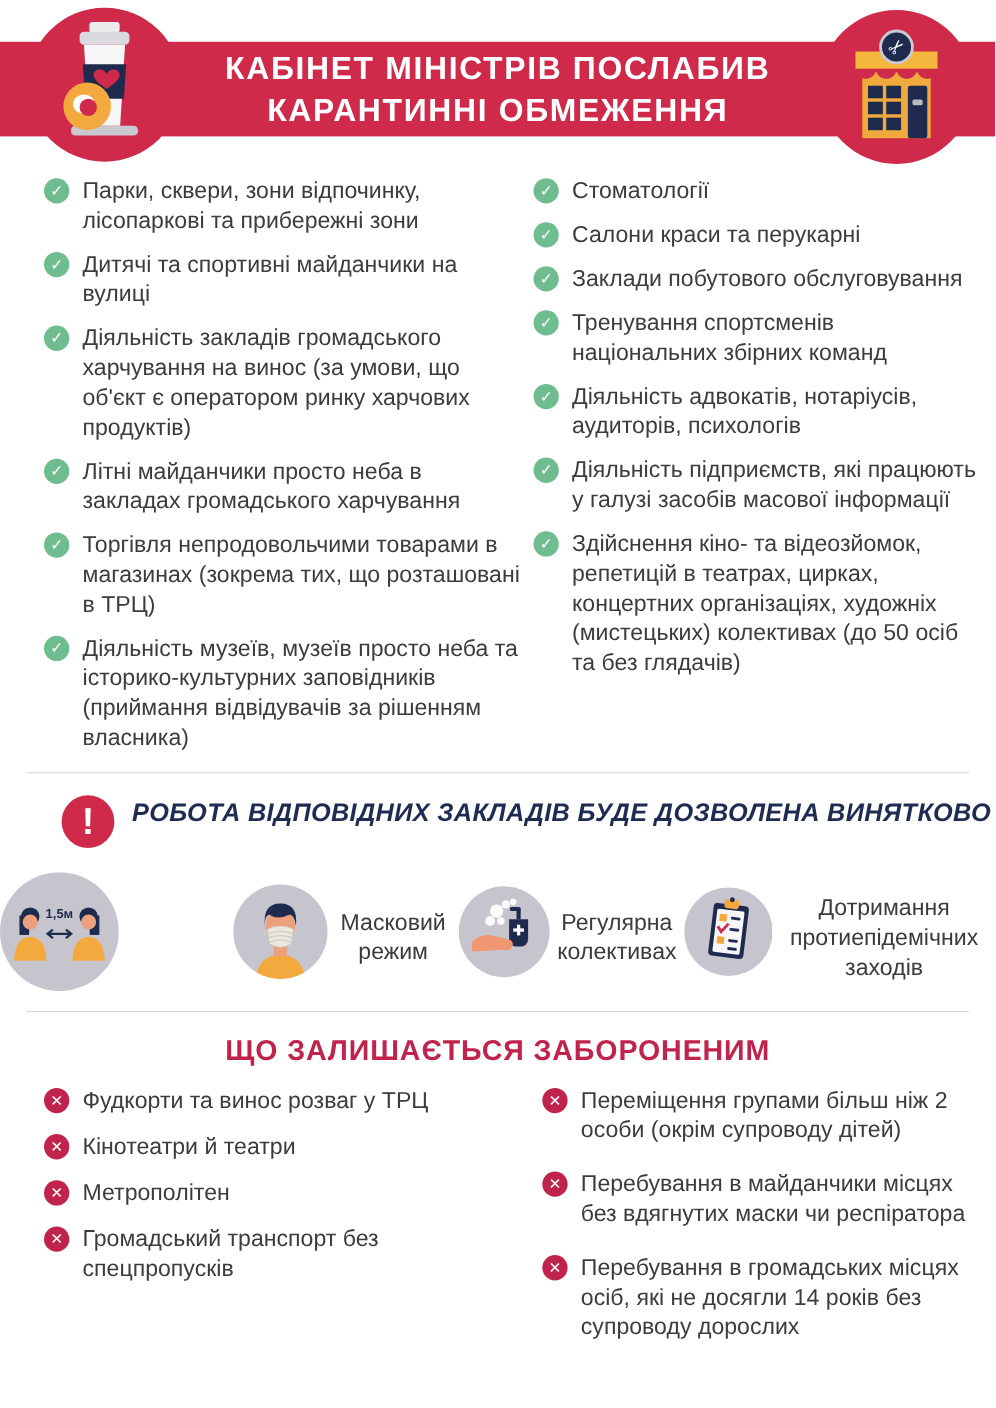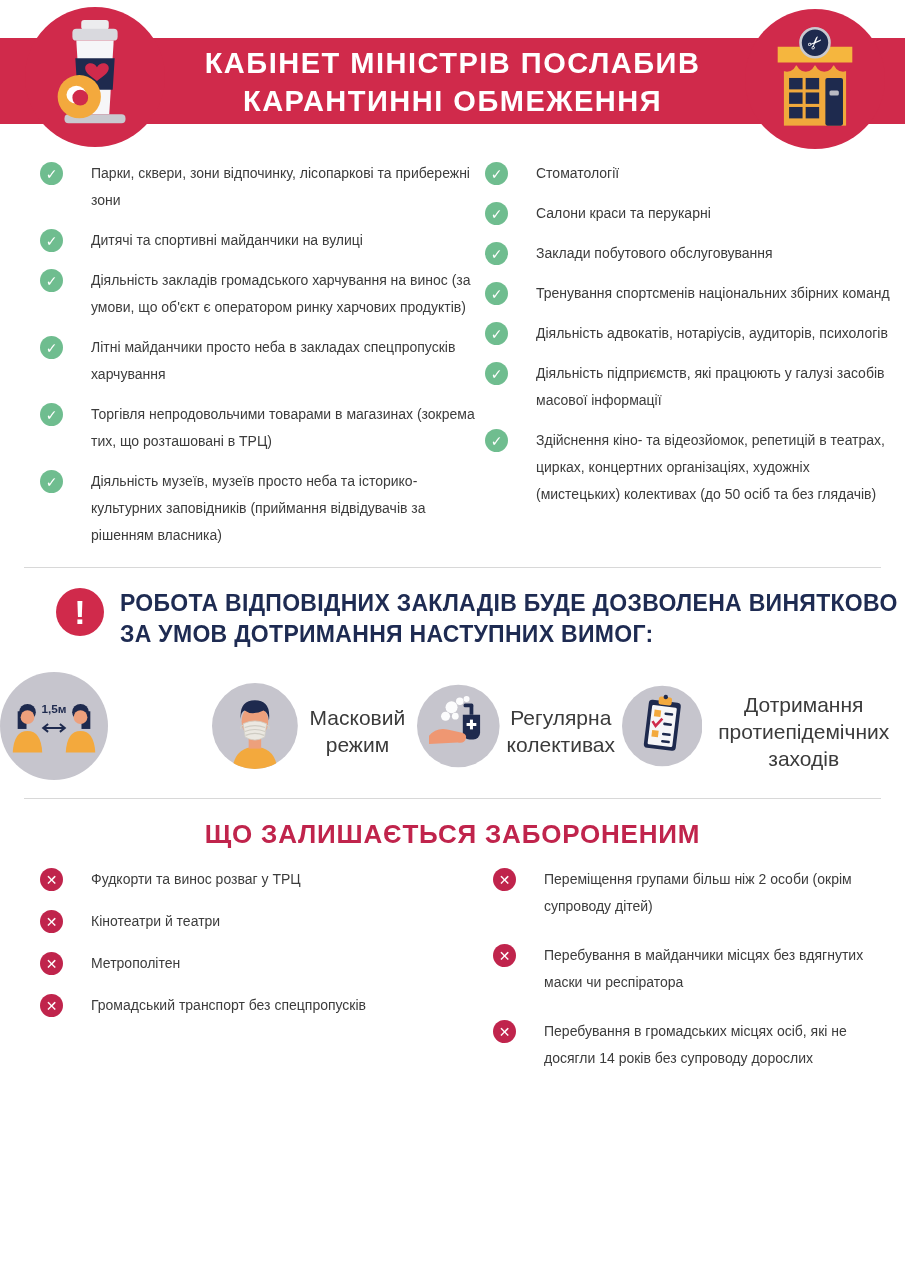--- a/index.html
+++ b/index.html
@@ -23,38 +23,38 @@
   .section-heading.green{color:var(--heading-green,#68b483);margin:14px 0 12px;}
   .section-heading.red{color:var(--forbidden-red,#c0244c);margin:20px 0 8px;}
   
   .lists{display:flex;justify-content:space-between;padding:8px 12px 0 40px;flex:0 0 auto;}
   .col{display:flex;flex-direction:column;}
   .col.a-left{width:438px;gap:13px;}
   .col.a-right{width:408px;gap:13px;}
   .col.f-left{width:445px;gap:15px;}
   .col.f-right{width:400px;gap:22px;}
   .item{display:flex;align-items:flex-start;}
-  .item-text{font-size:14px;line-height:27px;margin-left:16px;}
+  .item-text{font-size:21px;line-height:27px;}
   .badge{
     width:23px;height:23px;border-radius:50%;flex:0 0 23px;margin:2px 12px 0 0;
     display:flex;align-items:center;justify-content:center;
     color:#fff;font-size:14px;font-weight:bold;
   }
   .badge.check{background:var(--check-green,#6fbd8f);}
   .badge.cross{background:var(--forbidden-red,#c0244c);}
   
   .divider{border:none;border-top:1px solid #d8d8d8;margin:18px 24px 0;flex:0 0 auto;}
   
   .warning{display:flex;align-items:flex-start;margin:20px 0 0 56px;flex:0 0 auto;}
   .excl-circle{
     width:48px;height:48px;border-radius:50%;background:var(--banner-red,#d02a4b);
     color:#fff;font-size:34px;font-weight:bold;display:flex;align-items:center;justify-content:center;
     flex:0 0 48px;margin-right:16px;
   }
-  .warning-text{color:var(--navy,#1e2b52);font-weight:bold;font-size:23px;line-height:31px;letter-spacing:.3px;}
+  .warning-text{color:var(--navy,#1e2b52);font-weight:bold;font-size:23px;line-height:31px;letter-spacing:.3px;font-style:italic;}
   
   .requirements{display:grid;grid-template-columns:212px 205px 205px 283px;margin-top:22px;flex:0 0 auto;}
   .req{display:flex;flex-direction:row;align-items:center;}
   .req-label{margin-top:10px;font-size:21px;line-height:27px;text-align:center;color:#3b3b3b;}
 </style>
 </head>
 <body>
 
 <div class="page">
 
@@ -116,21 +116,21 @@
           <span class="item-text">Дитячі та спортивні майданчики на вулиці</span>
         </div>
 
         <div class="item">
           <span class="badge check">✓</span>
           <span class="item-text">Діяльність закладів громадського харчування на винос (за умови, що об'єкт є оператором ринку харчових продуктів)</span>
         </div>
 
         <div class="item">
           <span class="badge check">✓</span>
-          <span class="item-text">Літні майданчики просто неба в закладах спецпропусків харчування</span>
+          <span class="item-text">Літні майданчики просто неба в закладах громадського харчування</span>
         </div>
 
         <div class="item">
           <span class="badge check">✓</span>
           <span class="item-text">Торгівля непродовольчими товарами в магазинах (зокрема тих, що розташовані в ТРЦ)</span>
         </div>
 
         <div class="item">
           <span class="badge check">✓</span>
           <span class="item-text">Діяльність музеїв, музеїв просто неба та історико-культурних заповідників (приймання відвідувачів за рішенням власника)</span>
@@ -174,21 +174,20 @@
         </div>
       </div>
   </div>
 
   <hr class="divider">
 
   <div class="warning">
     <div class="excl-circle">!</div>
     <div class="warning-text">
       <div>РОБОТА ВІДПОВІДНИХ ЗАКЛАДІВ БУДЕ ДОЗВОЛЕНА ВИНЯТКОВО</div>
-      <div>ЗА УМОВ ДОТРИМАННЯ НАСТУПНИХ ВИМОГ:</div>
     </div>
   </div>
 
   <div class="requirements">
 
     <div class="req">
       <svg width="108" height="108" viewBox="0 0 110 110">
         <defs>
             <clipPath id="c1">
               <circle cx="55" cy="55" r="55"></circle>

